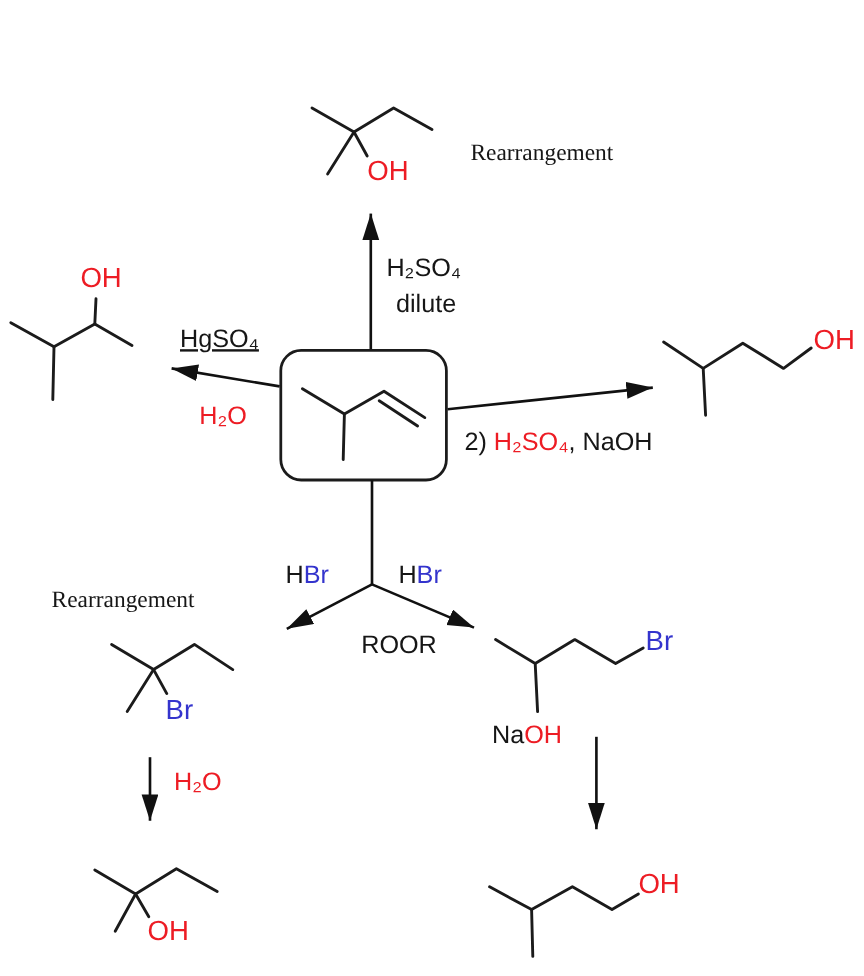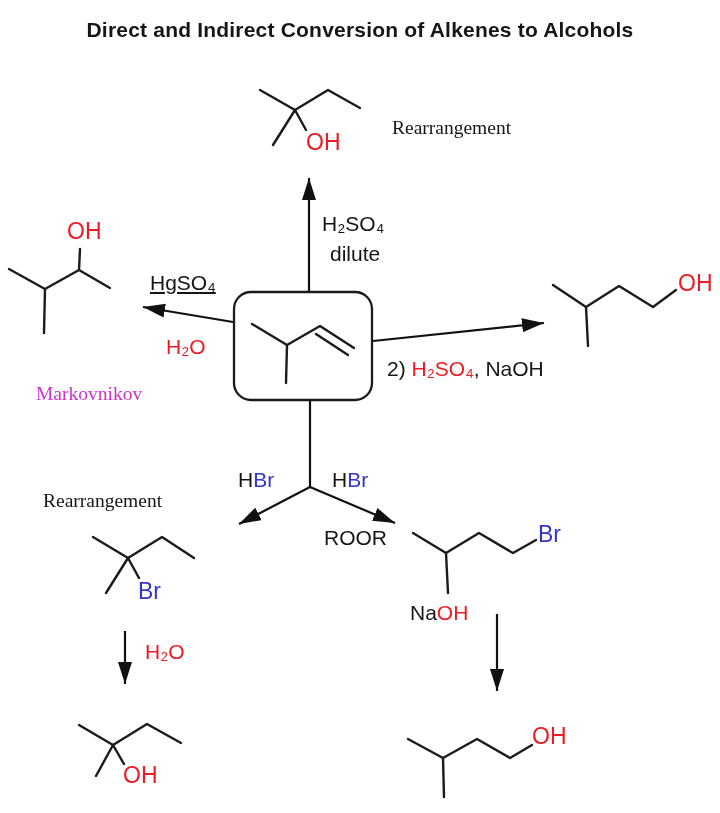--- a/index.html
+++ b/index.html
@@ -85,44 +85,42 @@
       <path class="bond" d="M413,533 L446,553 L448,593"></path>
       <path class="bond" d="M446,553 L479,533 L513,553 L536,540"></path>
     </g>
 
     <g>
       <path class="bond" d="M408,739 L443,758 L444,797"></path>
       <path class="bond" d="M443,758 L477,739 L510,758 L532,745"></path>
     </g>
   </svg>
 
-  <div class="title">Direct and Indirect Conversion of Alkenes to Alcohols</div>
 
   <div class="lbl note" style="left:392px;top:117px;">Rearrangement</div>
   <div class="lbl reagent" style="left:322px;top:212px;">H₂SO₄</div>
   <div class="lbl reagent" style="left:330px;top:242px;">dilute</div>
   <div class="lbl atom red" style="left:306px;top:130px;">OH</div>
 
   <div class="lbl reagent" style="left:150px;top:271px;text-decoration:underline;">HgSO₄</div>
   <div class="lbl reagent red" style="left:166px;top:335px;">H₂O</div>
-  <div class="lbl note magenta" style="left:36px;top:383px;">Markovnikov</div>
   <div class="lbl atom red" style="left:67px;top:219px;">OH</div>
 
   <div class="lbl reagent" style="left:387px;top:357px;">
     <span>2) </span><span class="red">H₂SO₄</span><span>, NaOH</span>
   </div>
   <div class="lbl atom red" style="left:678px;top:271px;">OH</div>
 
   <div class="lbl reagent" style="left:238px;top:468px;">
     <span>H</span><span class="blue">Br</span>
   </div>
   <div class="lbl reagent" style="left:332px;top:468px;">
     <span>H</span><span class="blue">Br</span>
   </div>
-  <div class="lbl reagent" style="left:324px;top:526px;">ROOR</div>
+  <div class="lbl reagent" style="left:301px;top:526px;">ROOR</div>
 
   <div class="lbl note" style="left:43px;top:490px;">Rearrangement</div>
   <div class="lbl atom blue" style="left:138px;top:579px;">Br</div>
   <div class="lbl reagent red" style="left:145px;top:640px;">H₂O</div>
   <div class="lbl atom red" style="left:123px;top:763px;">OH</div>
 
   <div class="lbl atom blue" style="left:538px;top:522px;">Br</div>
   <div class="lbl reagent" style="left:410px;top:601px;">
     <span>Na</span><span class="red">OH</span>
   </div>

